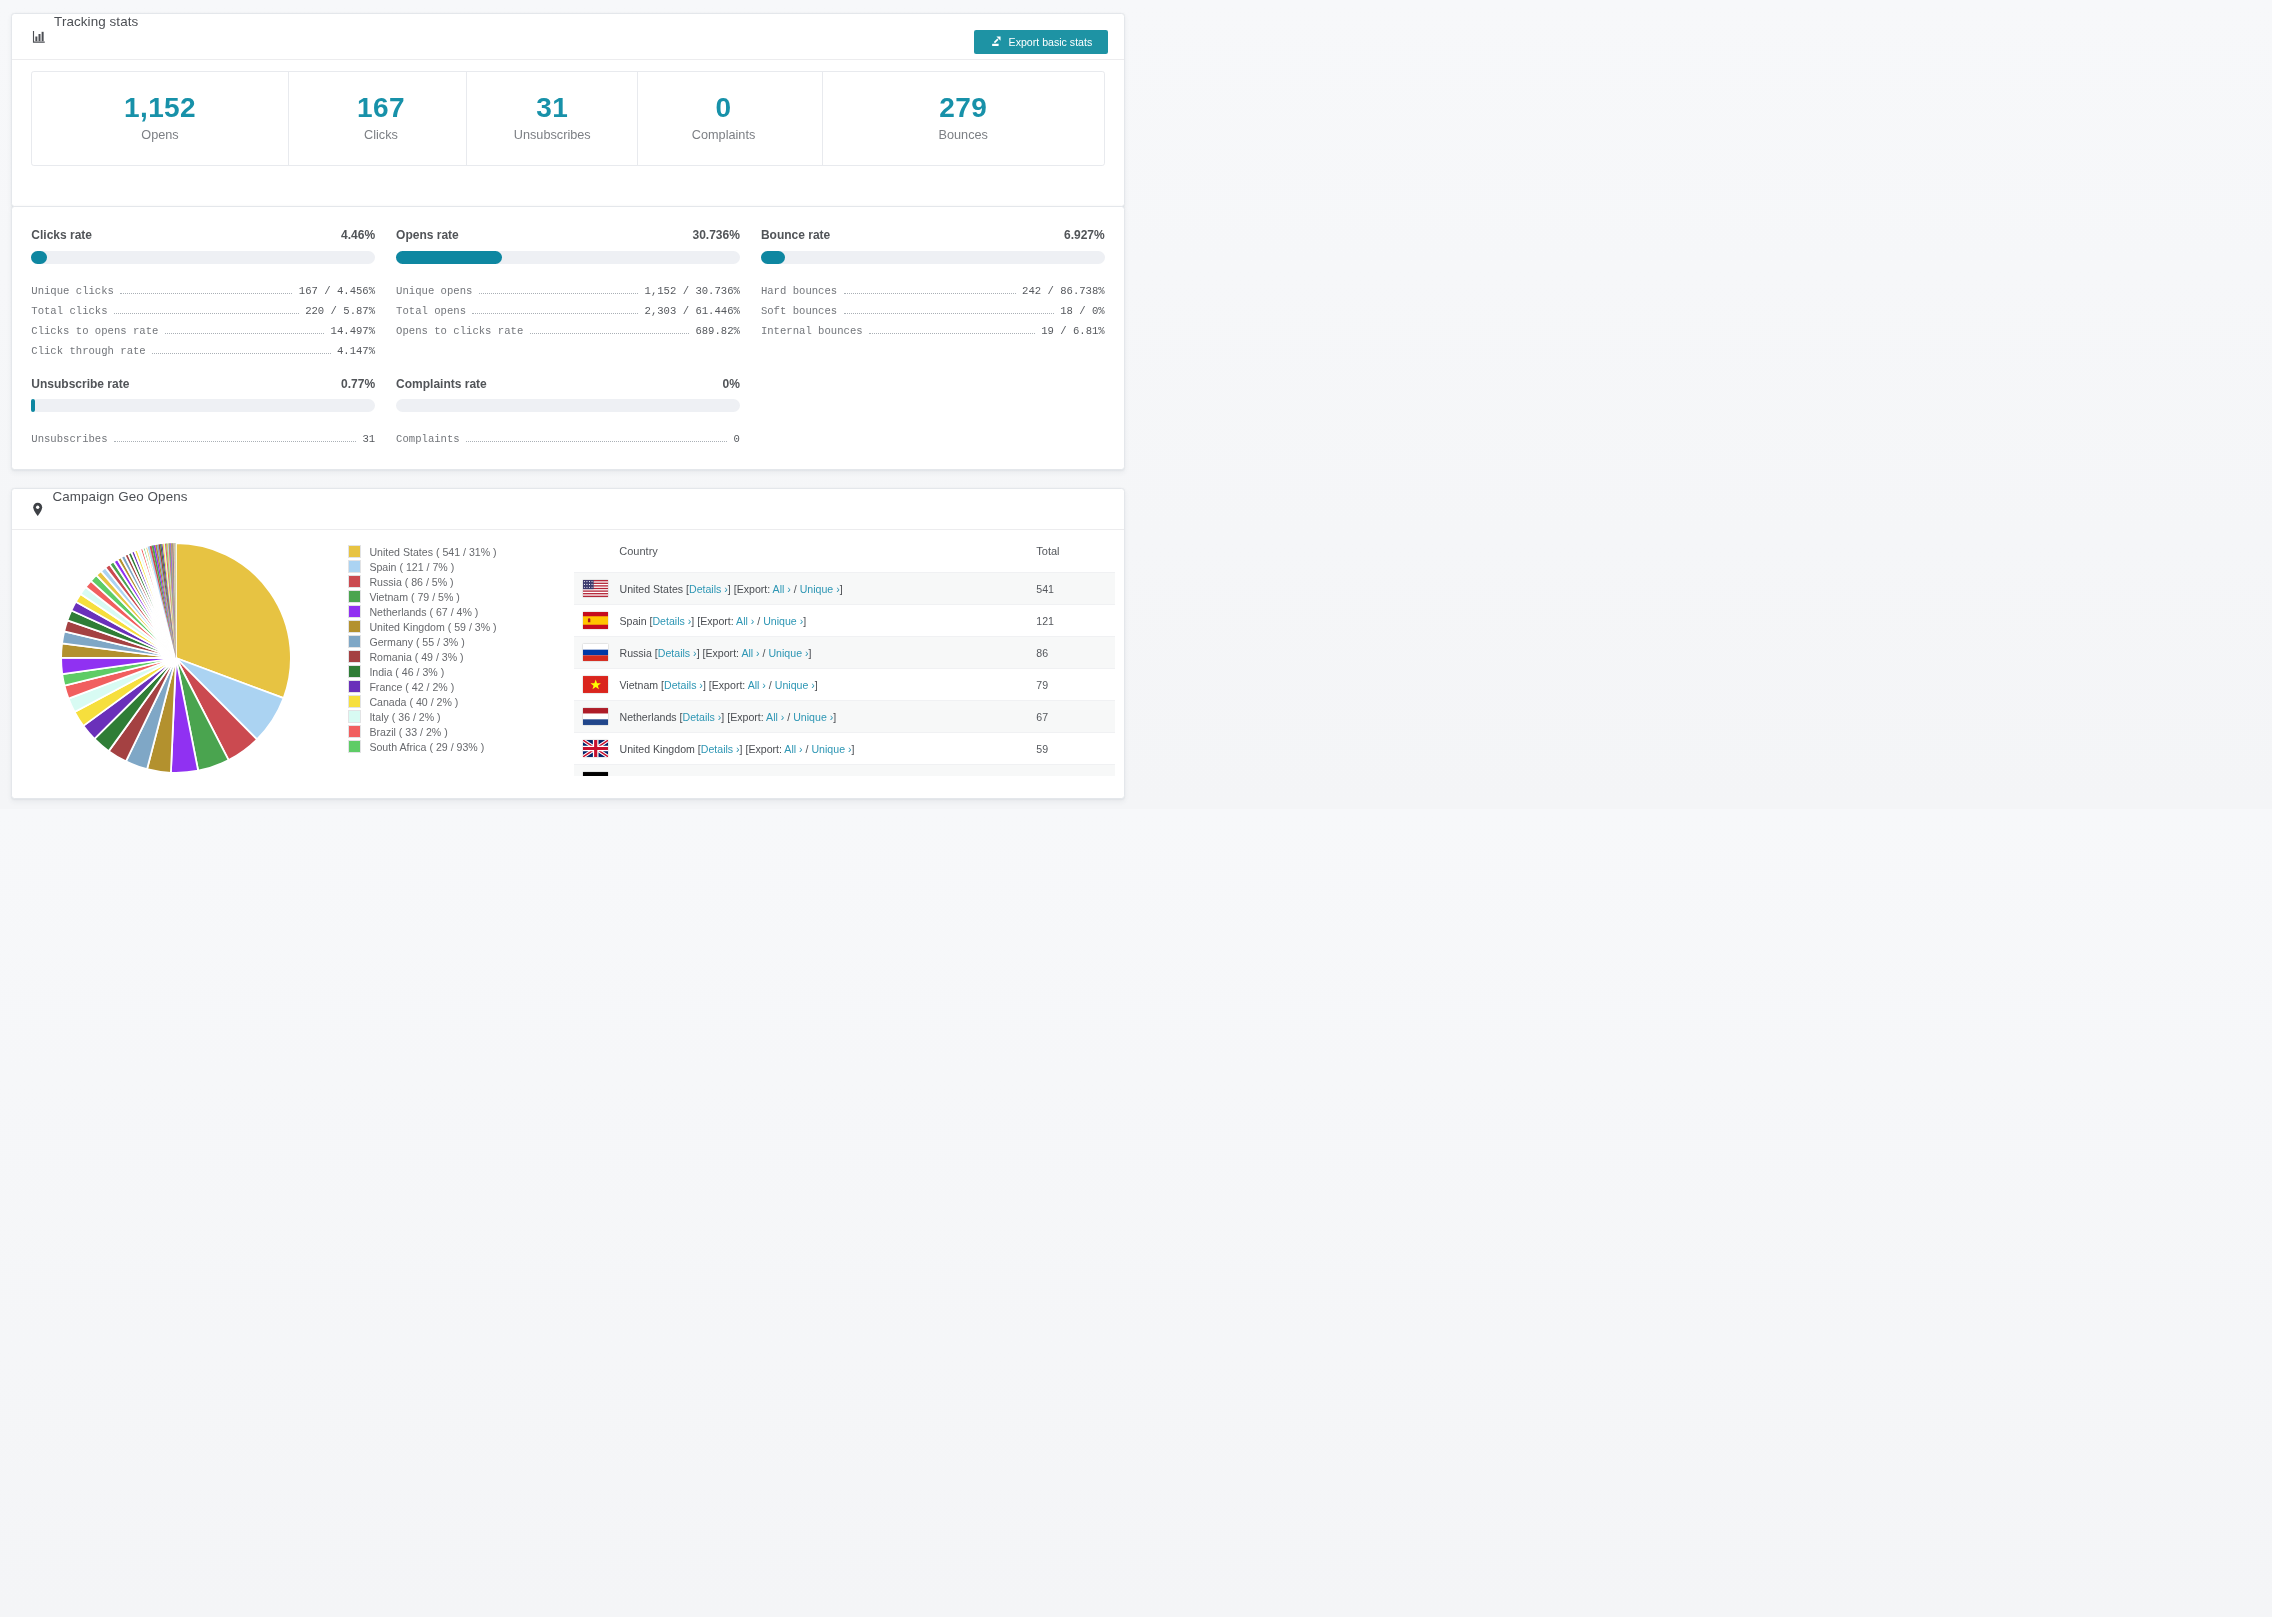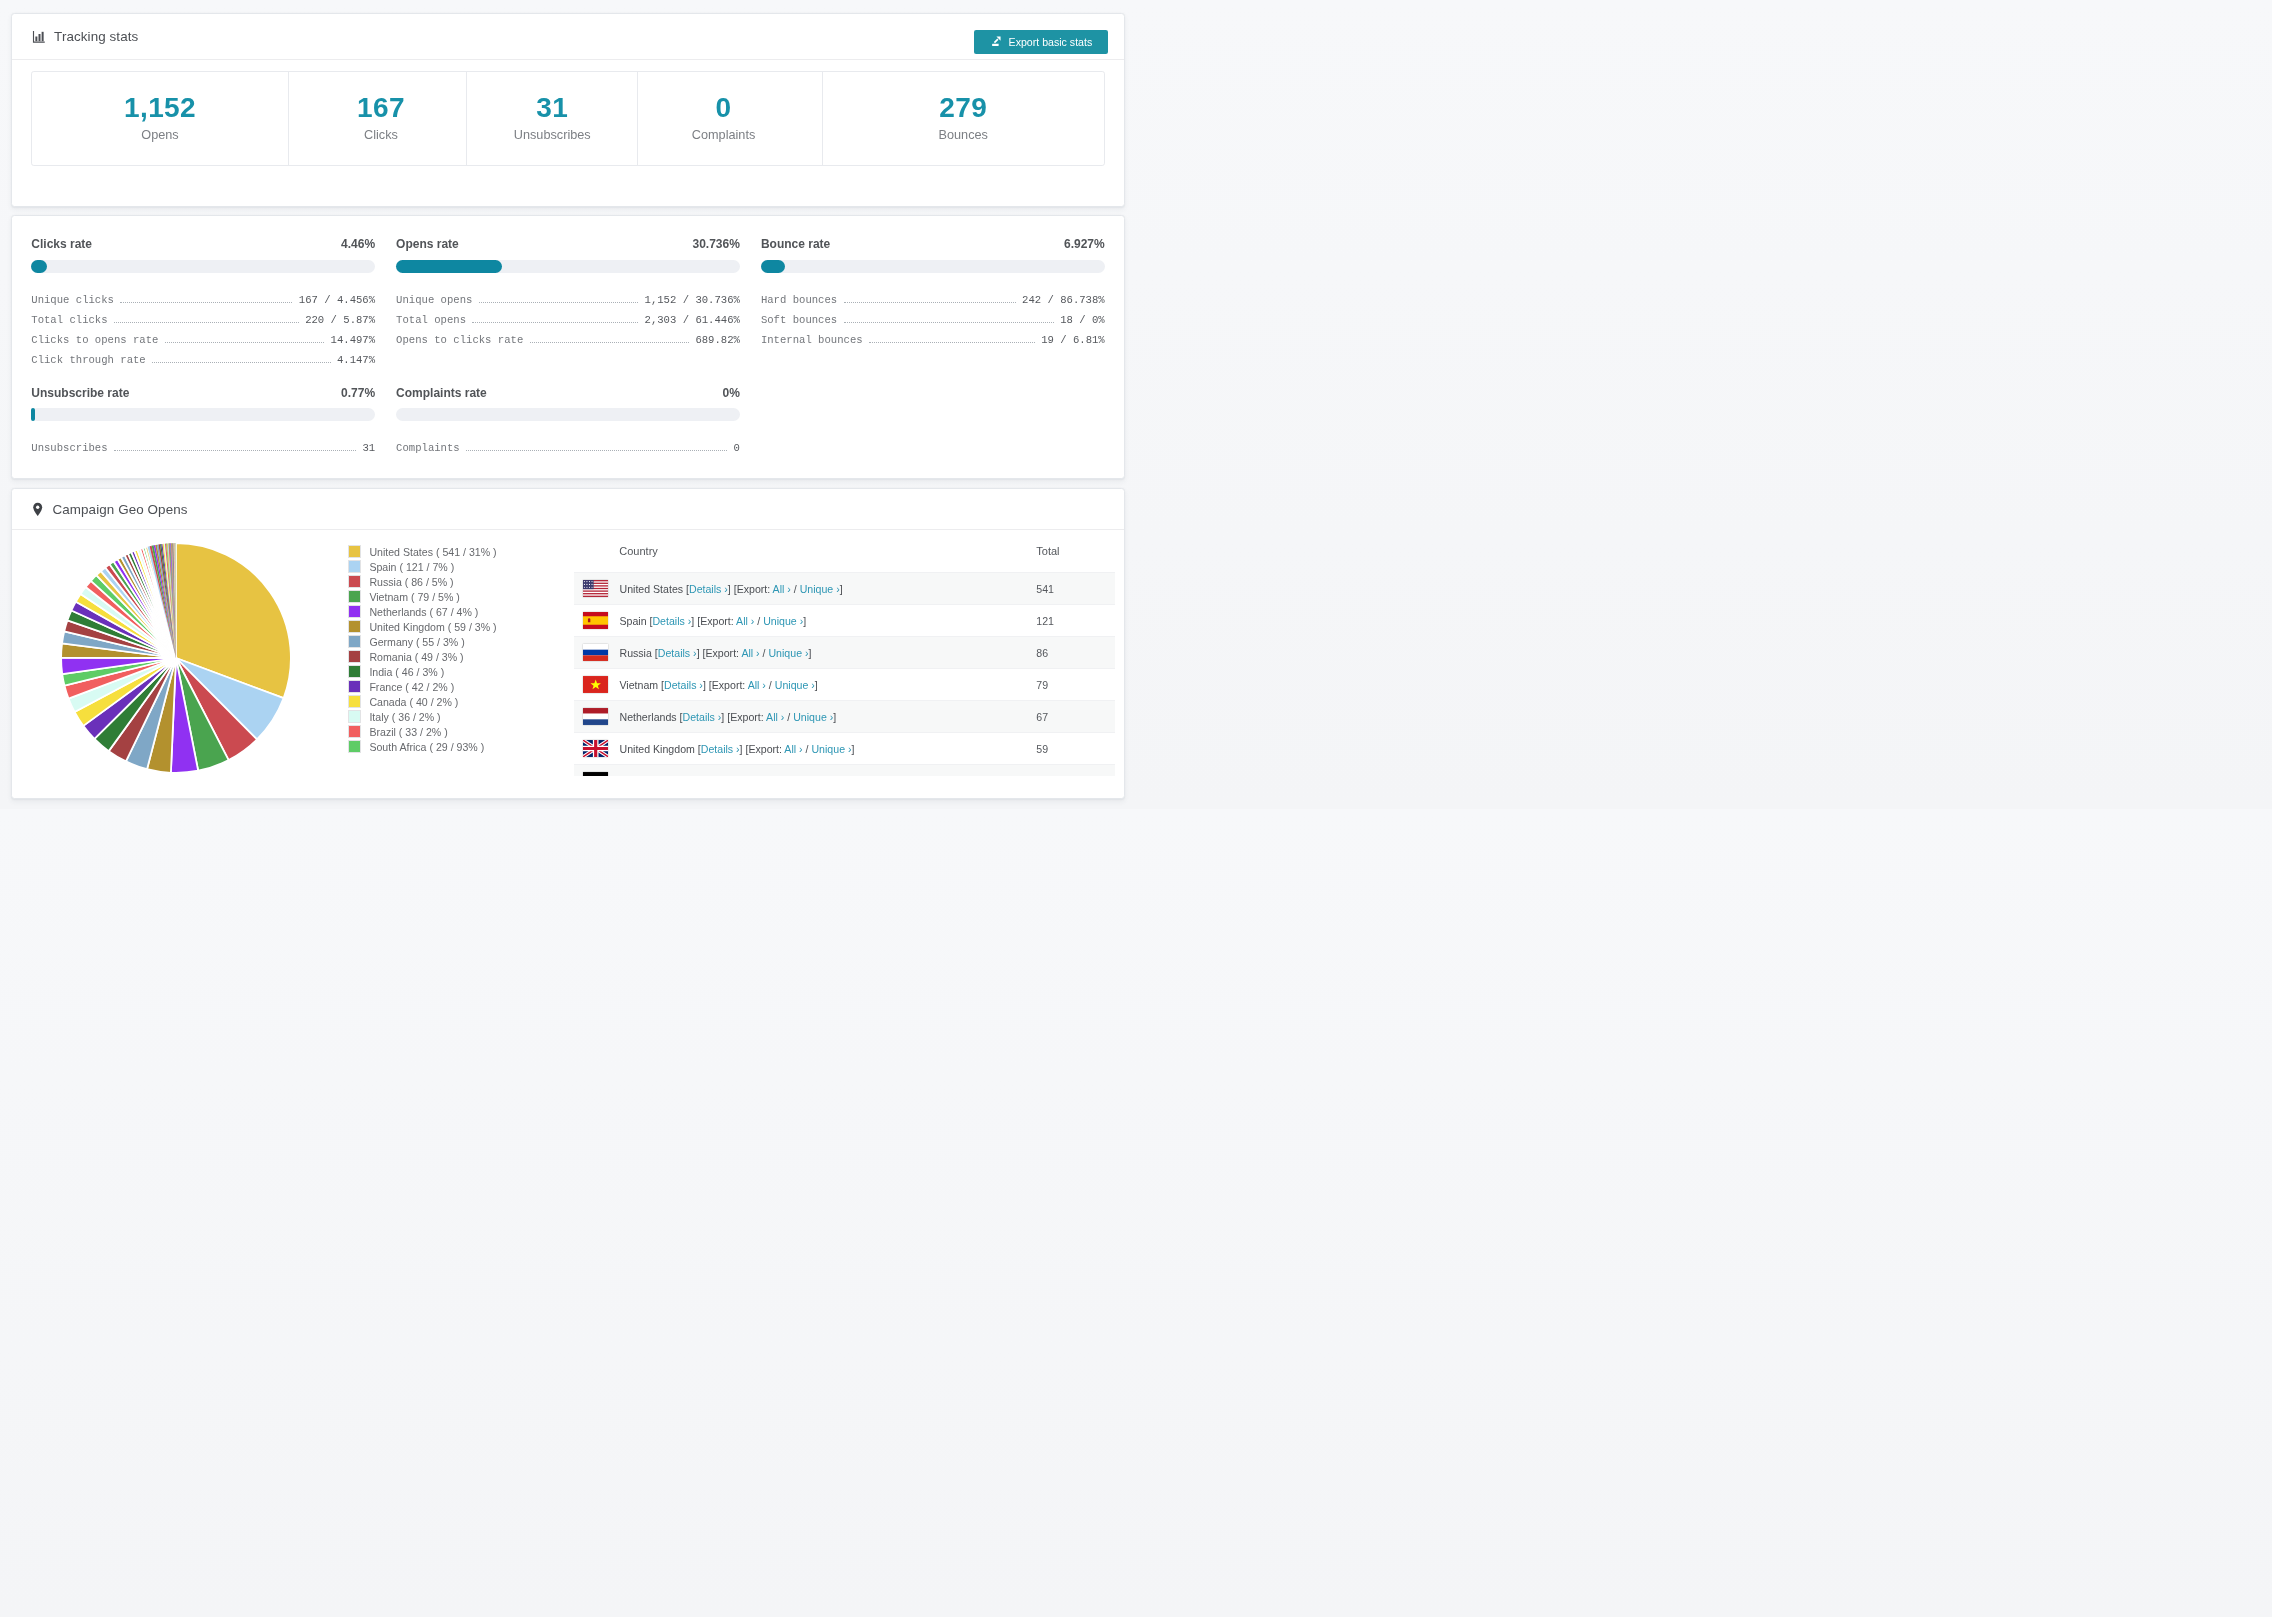--- a/index.html
+++ b/index.html
@@ -9,41 +9,41 @@
     font-family:"Liberation Sans","DejaVu Sans",sans-serif;
     color:#55585d;-webkit-font-smoothing:antialiased;
   }
   .card{
     position:absolute;left:11.3px;right:11.3px;background:#fff;
     border:0.7px solid #e4e7eb;border-radius:3.5px;
     box-shadow:0 0.7px 1.4px rgba(45,60,80,.05),0 2.8px 5.6px rgba(45,60,80,.06);
   }
   
   #card-tracking{top:12.7px;height:192px;}
-  .c-head{height:45px;display:flex;align-items:center;padding:0 19px;
+  .c-head{height:45px;display:flex;padding:0 19px;
     border-bottom:0.7px solid #ececee;position:relative;}
   .c-head .hicon{margin-right:7.8px;display:flex;align-items:center;}
   .c-title{font-size:13.4px;color:#4c4f54;font-weight:500;letter-spacing:0.1px;}
   #export-btn{
     position:absolute;right:15.5px;top:16px;height:24px;
     display:flex;align-items:center;gap:5.6px;padding:0 16px;
     background:#1e93a4;color:#fff;font-size:10.6px;border:none;border-radius:2.1px;
     cursor:pointer;font-family:inherit;
   }
   #stats-box{
     position:absolute;left:19px;right:19px;top:57px;height:93px;
     border:0.7px solid #e8eaee;border-radius:2.8px;display:flex;overflow:hidden;
   }
   .stat-cell{display:flex;flex-direction:column;align-items:center;justify-content:center;
     border-left:0.7px solid #e8eaee;}
   .stat-cell:first-child{border-left:none;}
   .stat-value{font-size:28px;font-weight:700;color:#1791a9;letter-spacing:0.4px;line-height:1;}
   .stat-label{font-size:12.7px;color:#7c7f84;margin-top:6.4px;}
   
-  #card-rates{top:215px;height:262px;}
+  #card-rates{top:206px;height:262px;}
   #rates-grid{position:absolute;left:19px;right:19px;top:21px;
     display:grid;grid-template-columns:1fr 1fr 1fr;column-gap:21px;row-gap:20px;}
   .ptitle{display:flex;justify-content:space-between;align-items:baseline;margin-bottom:8.5px;}
   .ptitle .t{font-size:12px;font-weight:700;color:#515458;}
   .ptitle .v{font-size:12px;font-weight:700;color:#515458;}
   .bar{height:13.4px;background:#eef0f4;border-radius:7px;position:relative;}
   .bar i{display:block;height:13.4px;background:#0e87a1;border-radius:7px;}
   .rrows{margin-top:12.7px;}
   .rrow{display:flex;align-items:flex-end;height:20px;font-size:10.6px;font-family:Liberation Mono, monospace;}
   .rrow .lbl{color:#73767b;white-space:nowrap;}

